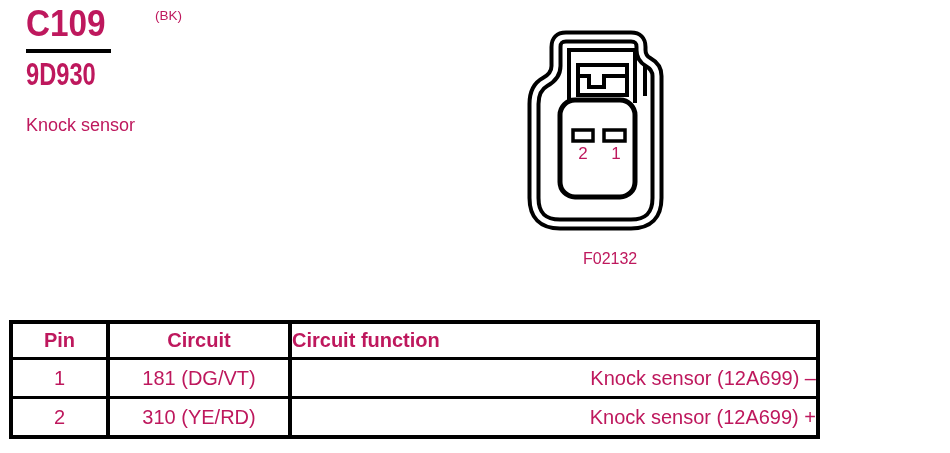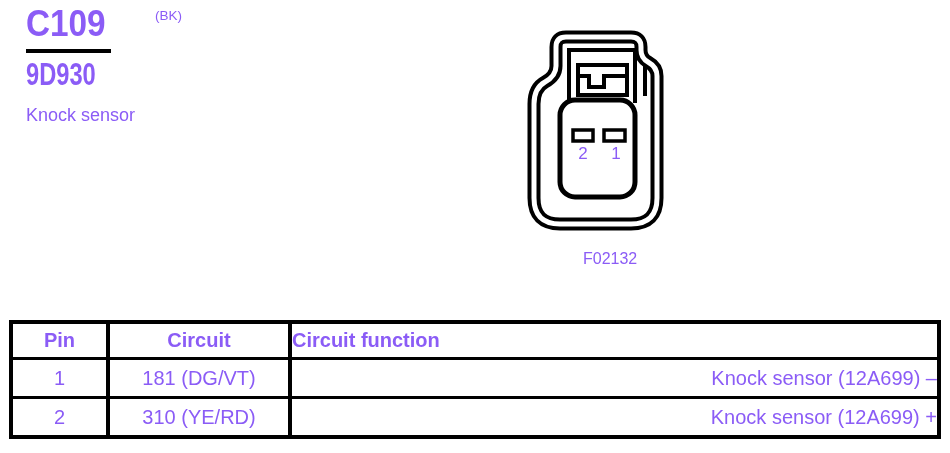--- a/index.html
+++ b/index.html
@@ -1,21 +1,21 @@
 <!DOCTYPE html>
 <html><head>
 <meta charset="utf-8">
 <style>
   html,body{margin:0;padding:0;background:#fff;}
   .page{
     position:relative;
     width:950px;height:453px;
     background:#fff;
     font-family:"Liberation Sans","DejaVu Sans",sans-serif;
-    color:#8b5cf6;
+    color:#be185d;
     overflow:hidden;
   }
   .abs{position:absolute;}
 
   
   .connector-id{
     left:26px;top:3px;
     font-size:37px;font-weight:bold;line-height:1.15;
     transform:scaleX(0.90);transform-origin:left top;
     white-space:nowrap;
@@ -28,40 +28,40 @@
   .id-underline{
     left:26px;top:49px;width:85px;height:4px;background:#000;
   }
   .part-number{
     left:26px;top:56px;
     font-size:32px;font-weight:bold;line-height:1.15;
     transform:scaleX(0.74);transform-origin:left top;
     white-space:nowrap;
   }
   .description{
-    left:26px;top:104px;
+    left:26px;top:114px;
     font-size:18px;line-height:22px;
     white-space:nowrap;
   }
 
   
   .diagram-svg{left:515px;top:24px;width:160px;height:212px;}
   .pin-label{
     font-size:17px;line-height:17px;text-align:center;
     width:16px;top:145px;
   }
   .pin-label-2{left:575px;}
   .pin-label-1{left:608px;}
   .figure-label{
     left:583px;top:250px;font-size:16px;line-height:1.1;white-space:nowrap;
   }
 
   
   table.pin-table{
-    position:absolute;left:9px;top:320px;width:932px;
+    position:absolute;left:9px;top:320px;width:811px;
     border-collapse:collapse;
     font-size:20px;
   }
   table.pin-table th,
   table.pin-table td{
     border-left:4px solid #000;border-right:4px solid #000;
     border-top:3px solid #000;border-bottom:3px solid #000;
     text-align:center;vertical-align:middle;
     padding:0;
   }

